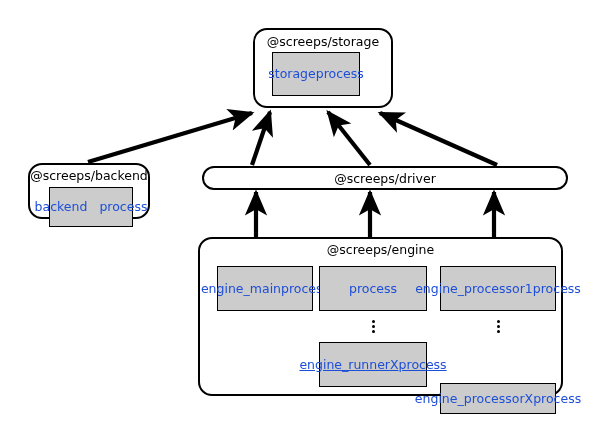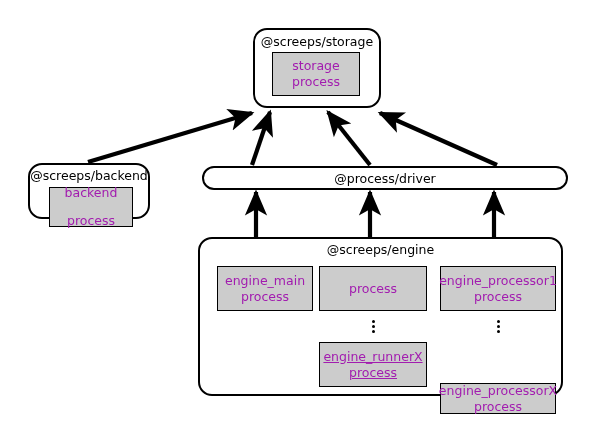--- a/index.html
+++ b/index.html
@@ -41,25 +41,25 @@
     color: #000000;
     line-height: 1.15;
     white-space: nowrap;
   }
   .proc {
     position: absolute;
     box-sizing: border-box;
     background: #cccccc;
     border: 1.5px solid #000000;
     display: flex;
-    flex-direction: column;
+    flex-direction: row;
     align-items: center;
     justify-content: center;
     font-size: 12.5px;
-    color: #a21caf;
+    color: #1d4ed8;
     line-height: 1.25;
     text-align: center;
     white-space: nowrap;
   }
   .pill {
     position: absolute;
     box-sizing: border-box;
     background: #ffffff;
     border: 2px solid #000000;
     border-radius: 999px;
@@ -119,38 +119,38 @@
 
     <g>
       <line x1="370" y1="237" x2="370" y2="192" stroke="#000000" stroke-width="4.2" marker-end="url(#ah)"></line>
     </g>
 
     <g>
       <line x1="494" y1="237" x2="494" y2="192" stroke="#000000" stroke-width="4.2" marker-end="url(#ah)"></line>
     </g>
   </svg>
 
-  <div class="pkg" style="left:253px; top:28px; width:128px; height:80px;">
+  <div class="pkg" style="left:253px; top:28px; width:140px; height:80px;">
     <div class="pkg-label" style="top:5px;">@screeps/storage</div>
     <div class="proc" style="left:17px; top:22px; width:88px; height:44px;">
       <span>storage</span>
       <span>process</span>
     </div>
   </div>
 
   <div class="pkg" style="left:28px; top:163px; width:122px; height:56px;">
     <div class="pkg-label" style="top:4px;">@screeps/backend</div>
     <div class="proc" style="left:19px; top:22px; width:84px; height:40px;gap:12px;">
       <span>backend</span>
       <span>process</span>
     </div>
   </div>
 
   <div class="pill" style="left:202px; top:166px; width:366px; height:24px;">
-    <span>@process/driver</span>
+    <span>@screeps/driver</span>
   </div>
 
   <div class="pkg" style="left:198px; top:237px; width:365px; height:159px;">
     <div class="pkg-label" style="top:4px;">@screeps/engine</div>
 
     <div class="proc" style="left:17px; top:27px; width:96px; height:45px;">
       <span>engine_main</span>
       <span>process</span>
     </div>
 

